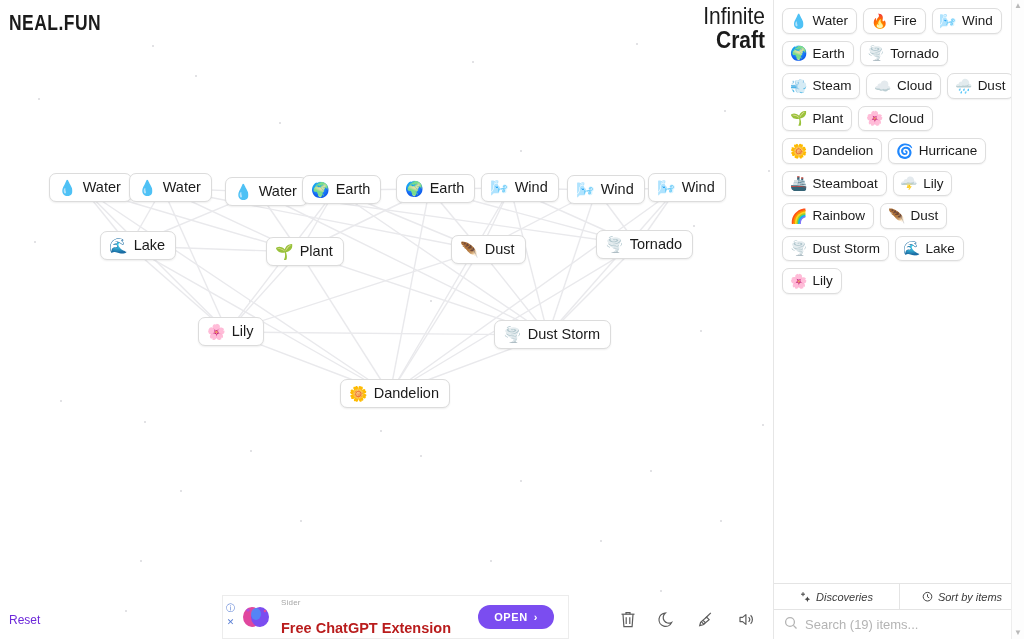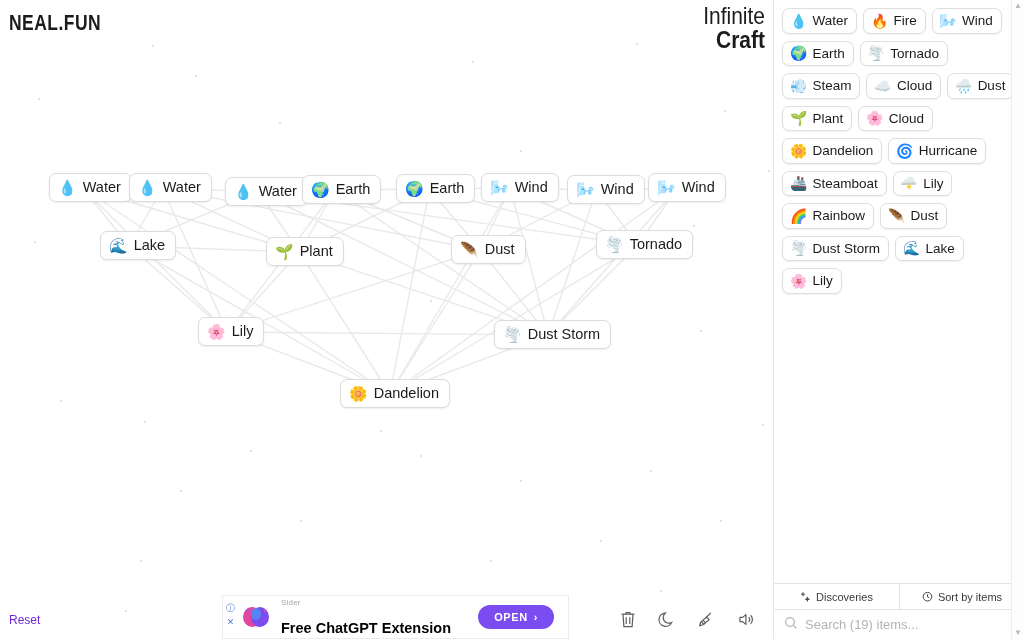--- a/index.html
+++ b/index.html
@@ -110,20 +110,21 @@
     cursor: pointer;
     line-height: 1.15;
   }
   .chip .emo { font-size: 14px; line-height: 1; }
 
   #side-tabs {
     display: flex;
     border-top: 1px solid #e4e4e4;
     height: 26px;
     flex: 0 0 auto;
+    font-style: italic;
   }
   .side-tab {
     flex: 1 1 50%;
     display: flex; align-items: center; justify-content: center;
     gap: 5px;
     font-size: 11px;
     color: #3a3a3a;
     cursor: pointer;
     background: #fff;
   }
@@ -184,21 +185,21 @@
   }
   #ad-meta span { font-size: 9px; line-height: 1; cursor: pointer; }
   #ad-info { color: #5a7fd4; }
   #ad-close { color: #5a7fd4; }
   #ad-logo {
     width: 30px; height: 26px;
     position: relative; flex: 0 0 auto;
   }
   #ad-text { display: flex; flex-direction: column; gap: 13px; }
   #ad-brand { font-size: 8px; color: #a6a6a6; letter-spacing: .2px; }
-  #ad-title { font-size: 14.5px; font-weight: 700; color: #000000; white-space: nowrap; }
+  #ad-title { font-size: 14.5px; font-weight: 700; color: #b91c1c; white-space: nowrap; }
   #ad-btn {
     margin-left: auto; margin-right: 14px;
     background: #7b4df0;
     color: #fff;
     font-size: 11px; font-weight: 700;
     letter-spacing: .6px;
     border-radius: 13px;
     padding: 6px 16px;
     display: flex; align-items: center; gap: 6px;
     cursor: pointer;

